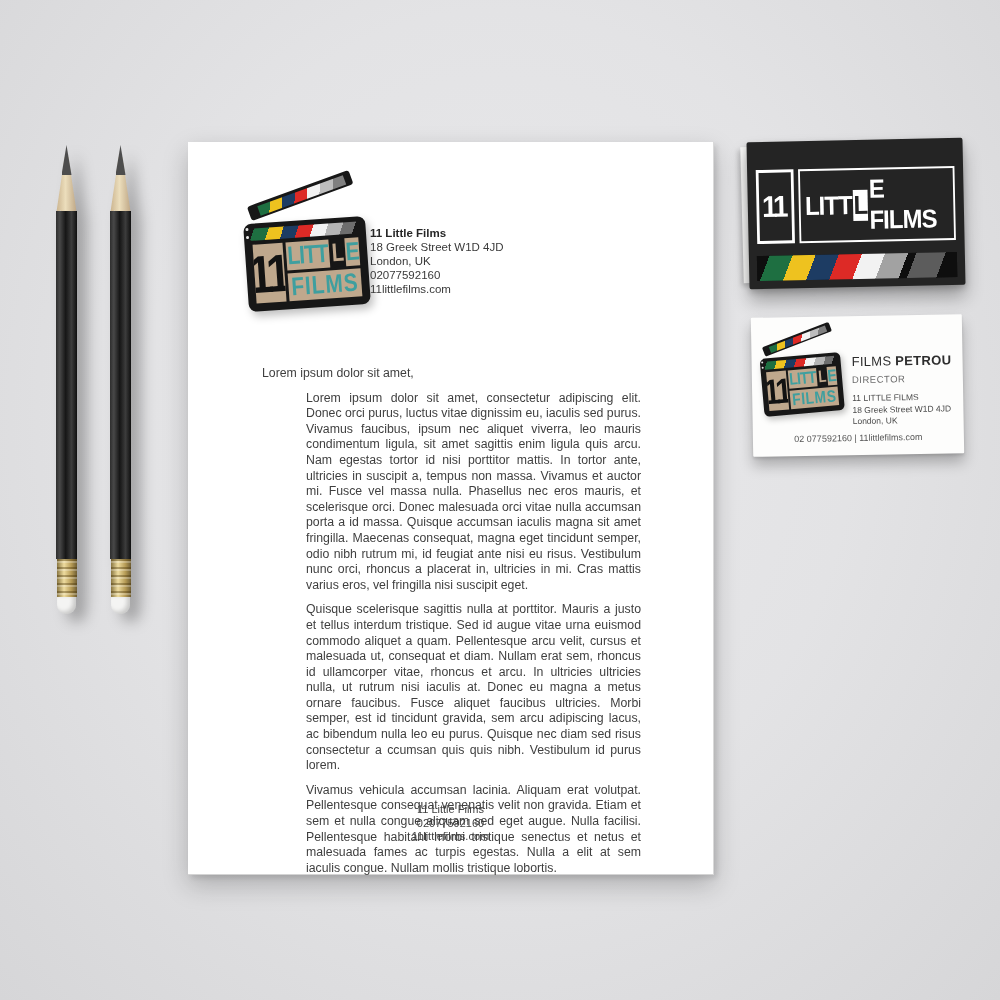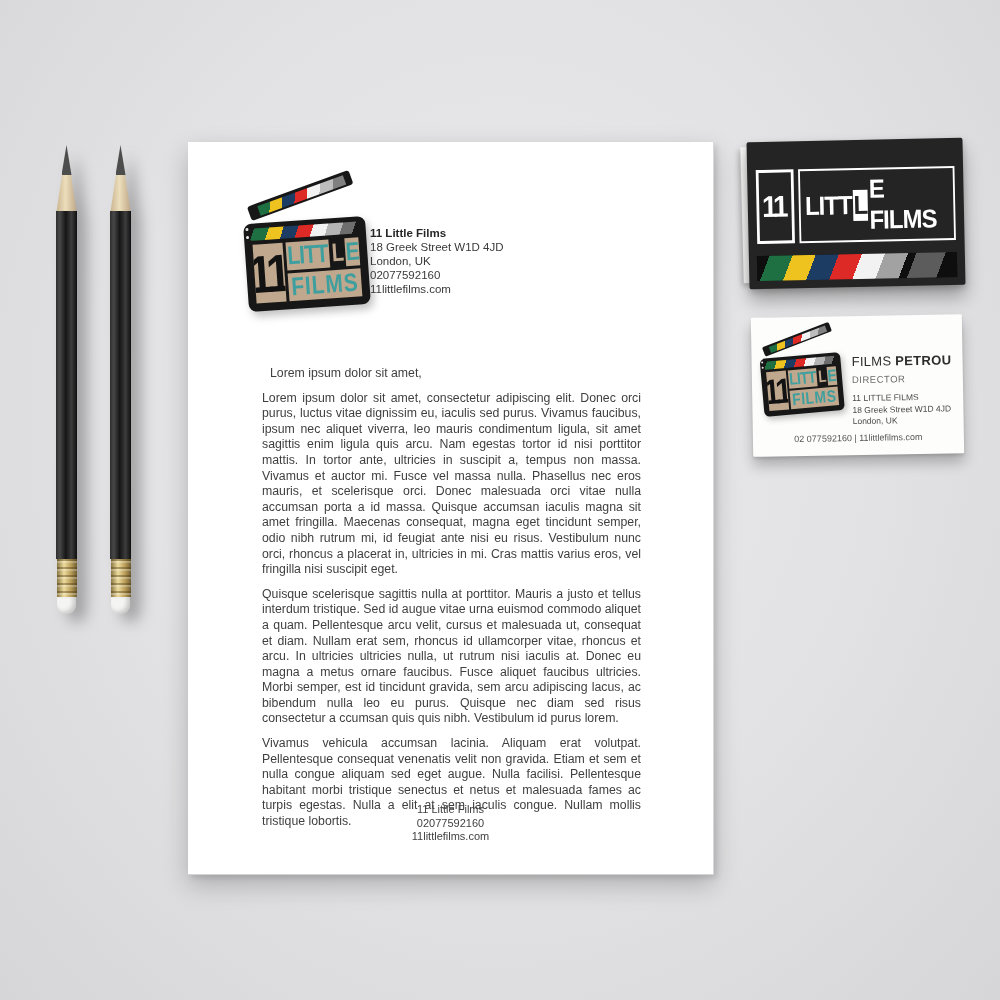--- a/index.html
+++ b/index.html
@@ -53,22 +53,22 @@
 
   
   .paper { position:absolute; left:188px; top:142px; width:526px; height:733px; background:#fff;
            box-shadow: 0 10px 24px rgba(0,0,0,0.22), 3px 3px 5px rgba(0,0,0,0.10);
            border-right:1px solid #d9d9d9; border-bottom:1px solid #d4d4d4; }
   .lh-clapper { left:58px; top:38px; }
   .lh-header { position:absolute; left:182px; top:84px; font-size:11.5px; line-height:14px; color:#3a3a3a; }
   .lh-header .company { font-weight:bold; color:#262626; }
   .lh-body { position:absolute; left:74px; top:224px; width:379px; font-size:12.3px; line-height:15.6px;
              color:#3f3f3f; text-align:justify; }
-  .lh-body .salutation { margin-bottom:9px; text-align:left;margin-left:8px; }
-  .lh-body p { margin-bottom:9px; }
+  .lh-body .salutation { margin-bottom:9px; text-align:left; }
+  .lh-body p { margin-bottom:9px;margin-left:44px; }
   .lh-footer { position:absolute; left:0; right:0; top:661px; text-align:center; font-size:11px;
              line-height:13.5px; color:#3f3f3f; }
 
   
   .bc-wrap { position:absolute; left:741px; top:140px; width:224px; height:150px; }
   .stack-edge { position:absolute; left:1px; top:7px; width:16px; height:136px; background:#f7f7f6;
              transform:rotate(-1.5deg); box-shadow:-2px 3px 5px rgba(0,0,0,0.2); }
   .card-black { position:absolute; left:7px; top:0; width:216px; height:147px; background:#242424;
              border-radius:2px; transform:rotate(-1.2deg);
              box-shadow: 0 12px 18px rgba(0,0,0,0.3), 0 3px 6px rgba(0,0,0,0.2); }

